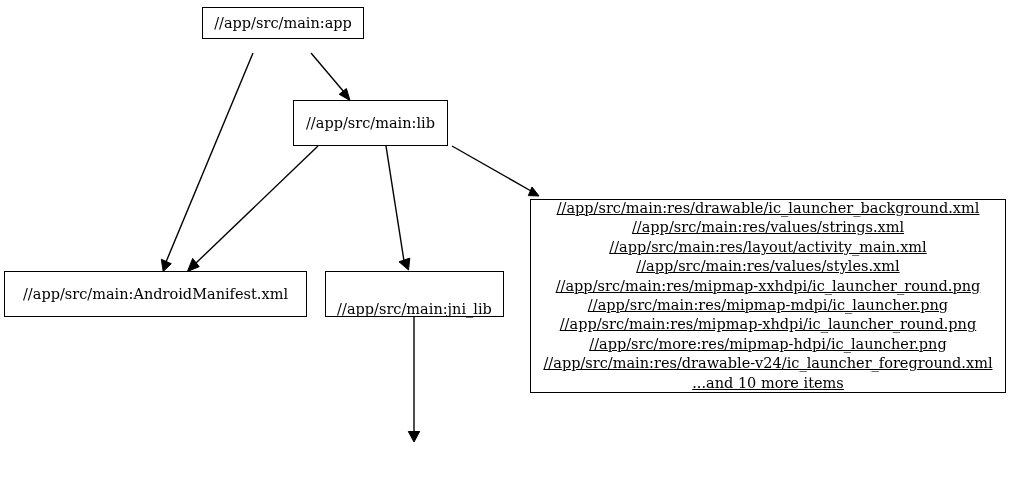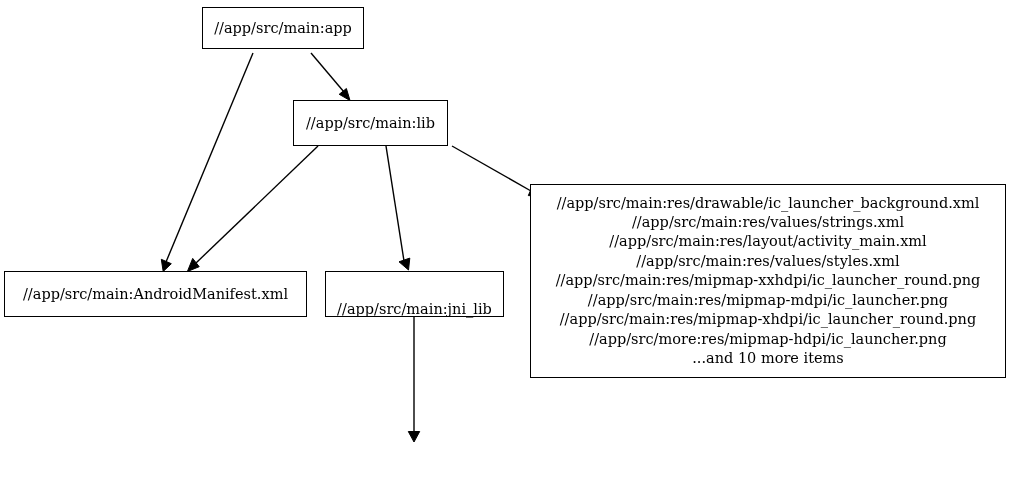--- a/index.html
+++ b/index.html
@@ -94,42 +94,43 @@
       <path d="M 452,146 L 531,191"></path>
       <polygon points="528.3,195.6 539.0,196.0 532.0,187.0"></polygon>
     </g>
 
     <g>
       <line x1="414" y1="317" x2="414" y2="432"></line>
       <polygon points="408.3,431.5 414,442.0 419.7,431.5"></polygon>
     </g>
   </svg>
 
-  <div class="node" style="left:202px; top:7px; width:162px; height:42px;">
+  <div class="node" style="left:202px; top:7px; width:162px; height:32px;">
     <span>//app/src/main:app</span>
   </div>
 
   <div class="node" style="left:293px; top:100px; width:155px; height:46px;">
     <span>//app/src/main:lib</span>
   </div>
 
   <div class="node" style="left:4px; top:271px; width:303px; height:46px;text-align:right;">
     <span>//app/src/main:AndroidManifest.xml</span>
   </div>
 
   <div class="node" style="left:325px; top:271px; width:179px; height:46px;align-items:flex-end;">
     <span>//app/src/main:jni_lib</span>
   </div>
 
 
-  <div class="node node-multi" style="left:530px; top:184px; width:476px; height:194px;">
+  <div class="node node-multi" style="left:530px; top:199px; width:476px; height:194px;text-decoration:underline;">
     <span class="ln">//app/src/main:res/drawable/ic_launcher_background.xml</span>
     <span class="ln">//app/src/main:res/values/strings.xml</span>
     <span class="ln">//app/src/main:res/layout/activity_main.xml</span>
     <span class="ln">//app/src/main:res/values/styles.xml</span>
     <span class="ln">//app/src/main:res/mipmap-xxhdpi/ic_launcher_round.png</span>
     <span class="ln">//app/src/main:res/mipmap-mdpi/ic_launcher.png</span>
     <span class="ln">//app/src/main:res/mipmap-xhdpi/ic_launcher_round.png</span>
     <span class="ln">//app/src/more:res/mipmap-hdpi/ic_launcher.png</span>
+    <span class="ln">//app/src/main:res/drawable-v24/ic_launcher_foreground.xml</span>
     <span class="ln">...and 10 more items</span>
   </div>
 
 </div>
 
 </body></html>

